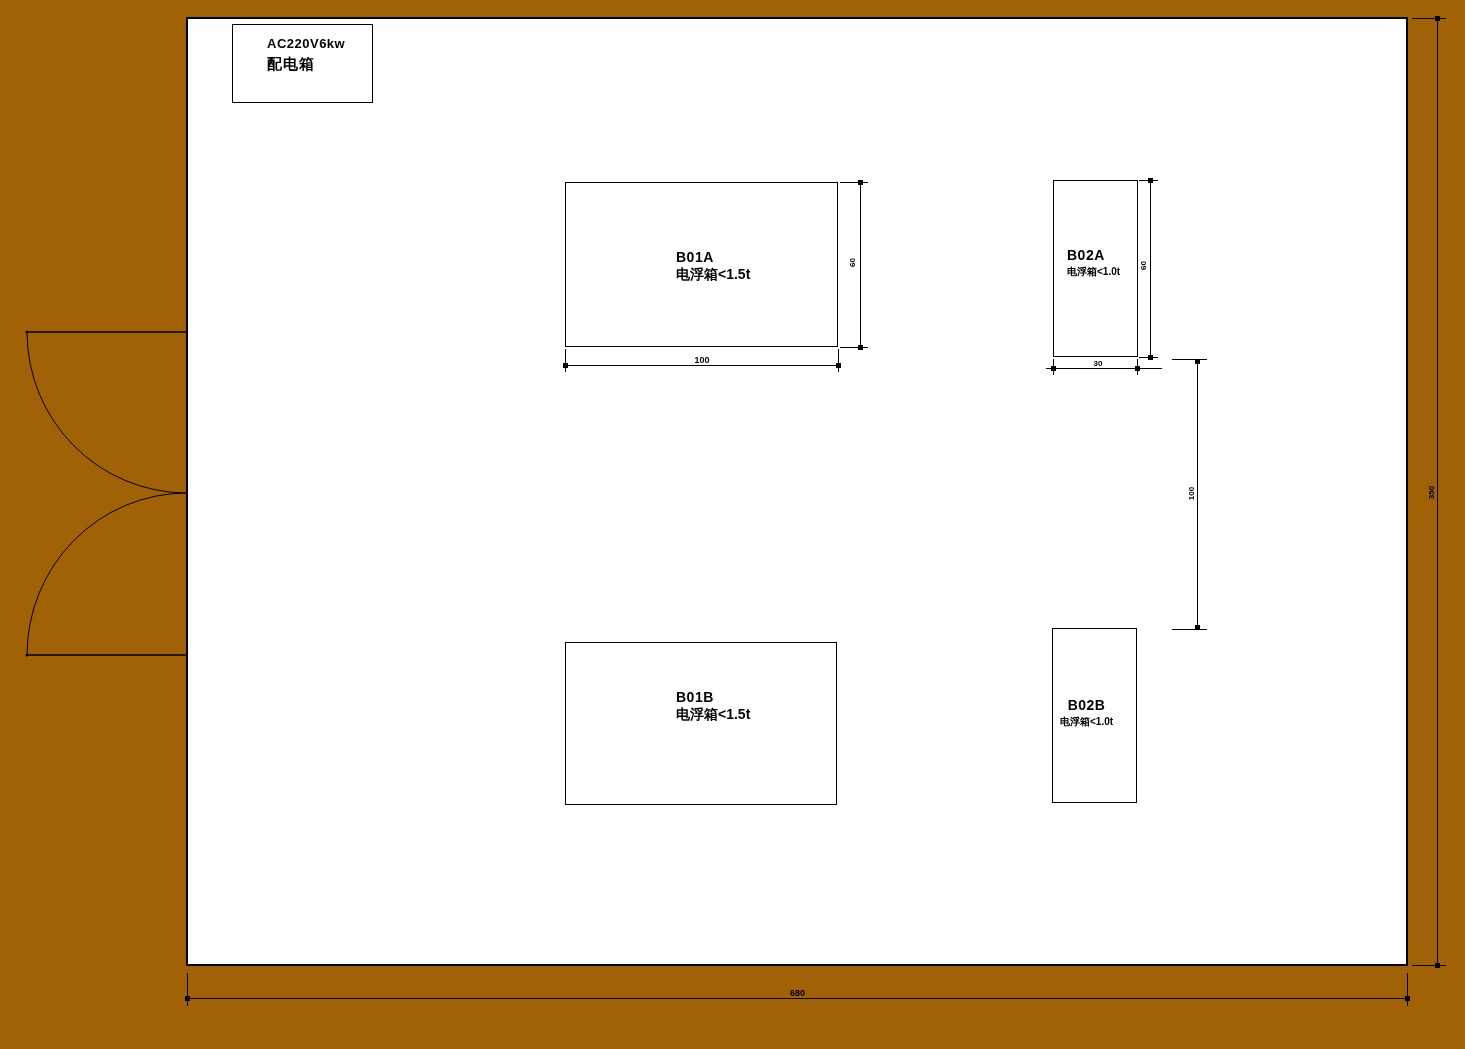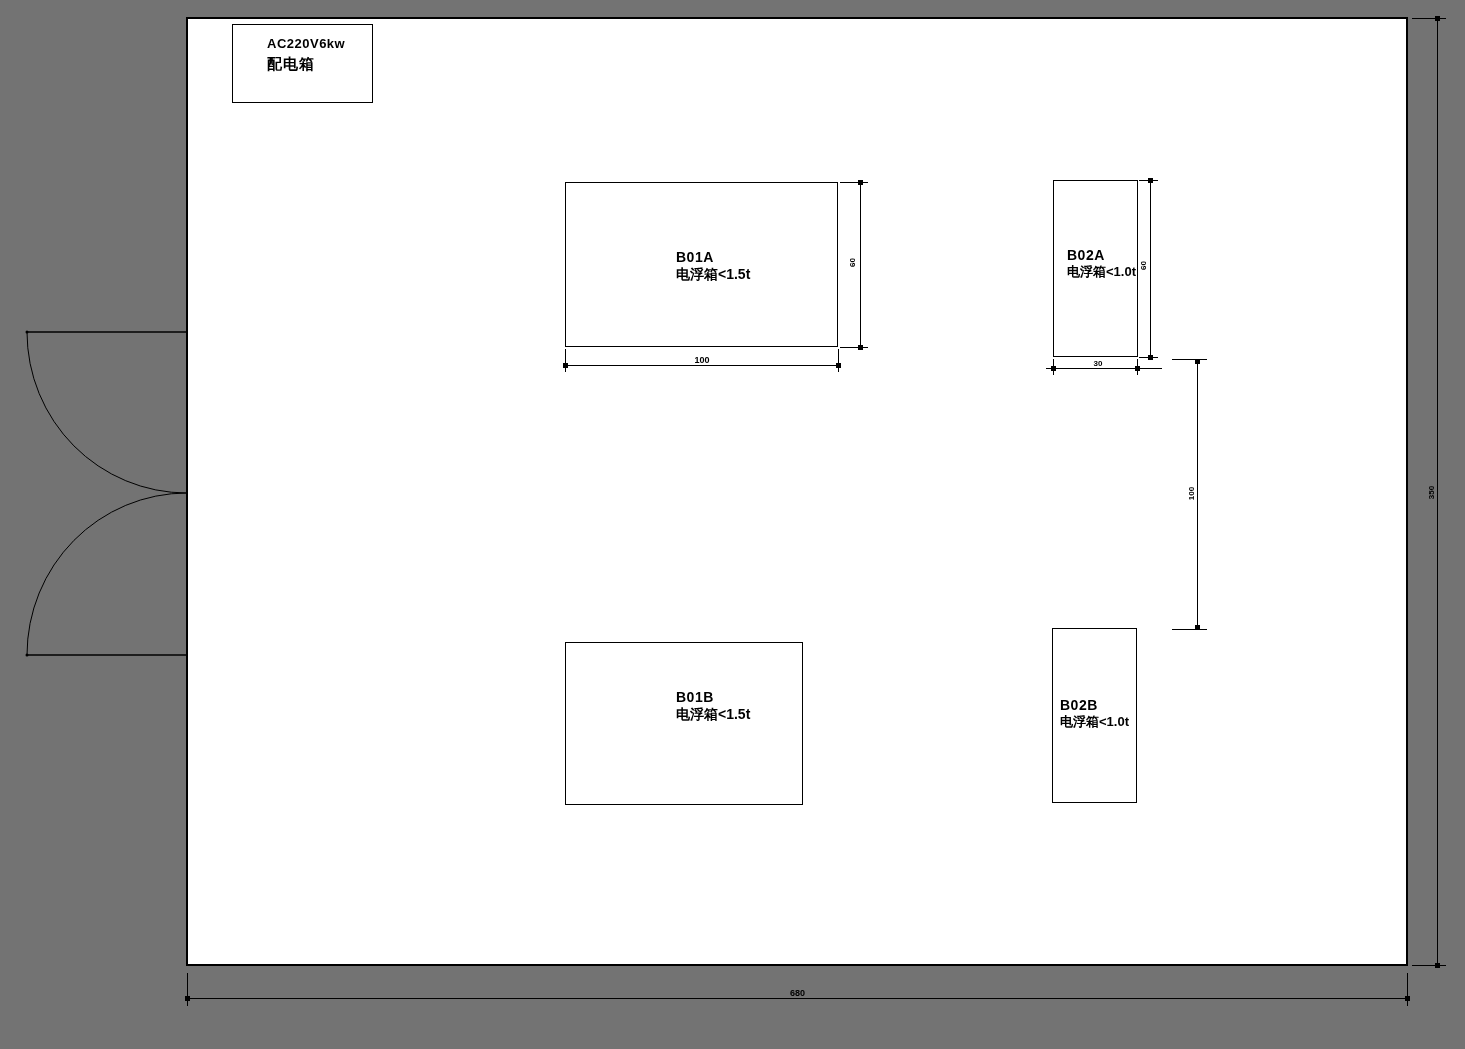--- a/index.html
+++ b/index.html
@@ -1,17 +1,17 @@
 <!DOCTYPE html>
 <html><head>
 <meta charset="utf-8">
 <style>
   html,body { margin:0; padding:0; background:#ffffff; }
   #canvas {
-    position:relative; width:1465px; height:1049px; background:#737373;
+    position:relative; width:1465px; height:1049px; background:#a16207;
     font-family:"Liberation Sans", sans-serif; color:#000;
     overflow:hidden;
   }
   
   .room {
     position:absolute; left:186px; top:17px; width:1222px; height:949px;
     border:2px solid #000; box-sizing:border-box; background:#fff;
   }
   
   .ebox {
@@ -20,21 +20,21 @@
   .pbox {
     position:absolute; left:232px; top:24px; width:141px; height:79px;
     border:1.5px solid #000; box-sizing:border-box; background:#fff;
     padding:10px 0 0 34px;
   }
   .pline1 { font-size:13px; font-weight:bold; line-height:18px; letter-spacing:0.5px; }
   .pline2 { font-size:15px; font-weight:bold; line-height:22px; letter-spacing:1px; }
   .elabel { position:absolute; white-space:nowrap; }
   .eid   { font-size:14px; font-weight:bold; line-height:16px; letter-spacing:0.5px; }
   .espec { font-size:14px; font-weight:bold; line-height:19px; }
-  .espec-s { font-size:13px; font-weight:bold; line-height:18px; }
+  .espec-s { font-size:10px; font-weight:bold; line-height:18px; }
   
   .hline { position:absolute; height:1px; background:#000; }
   .vline { position:absolute; width:1px; background:#000; }
   .tick  { position:absolute; width:5px; height:5px; background:#000; margin:-2px 0 0 -2px; }
   .dimtext {
     position:absolute; font-size:8px; font-weight:bold; white-space:nowrap; color:#000;
   }
   .dimtext-lg { font-size:9px; }
   .rot { transform:rotate(-90deg); transform-origin:center center; }
   .ctr { text-align:center; }
@@ -69,28 +69,28 @@
     </div>
   </div>
 
   <div class="ebox" style="left:1053px; top:180px; width:85px; height:177px;">
     <div class="elabel" style="left:13px; top:66px;">
       <div class="eid">B02A</div>
       <div class="espec-s">电浮箱&lt;1.0t</div>
     </div>
   </div>
 
-  <div class="ebox" style="left:565px; top:642px; width:238px; height:163px;">
+  <div class="ebox" style="left:565px; top:642px; width:272px; height:163px;">
     <div class="elabel" style="left:110px; top:46px;">
       <div class="eid">B01B</div>
       <div class="espec">电浮箱&lt;1.5t</div>
     </div>
   </div>
 
-  <div class="ebox" style="left:1052px; top:628px; width:85px; height:175px;">
+  <div class="ebox" style="left:1052px; top:628px; width:85px; height:175px;text-align:center;">
     <div class="elabel" style="left:7px; top:68px;">
       <div class="eid">B02B</div>
       <div class="espec-s">电浮箱&lt;1.0t</div>
     </div>
   </div>
 
   <div>
     <div class="vline" style="left:565px; top:349px; height:23px;"></div>
     <div class="vline" style="left:838px; top:349px; height:23px;"></div>
     <div class="hline" style="left:565px; top:365px; width:274px;"></div>

